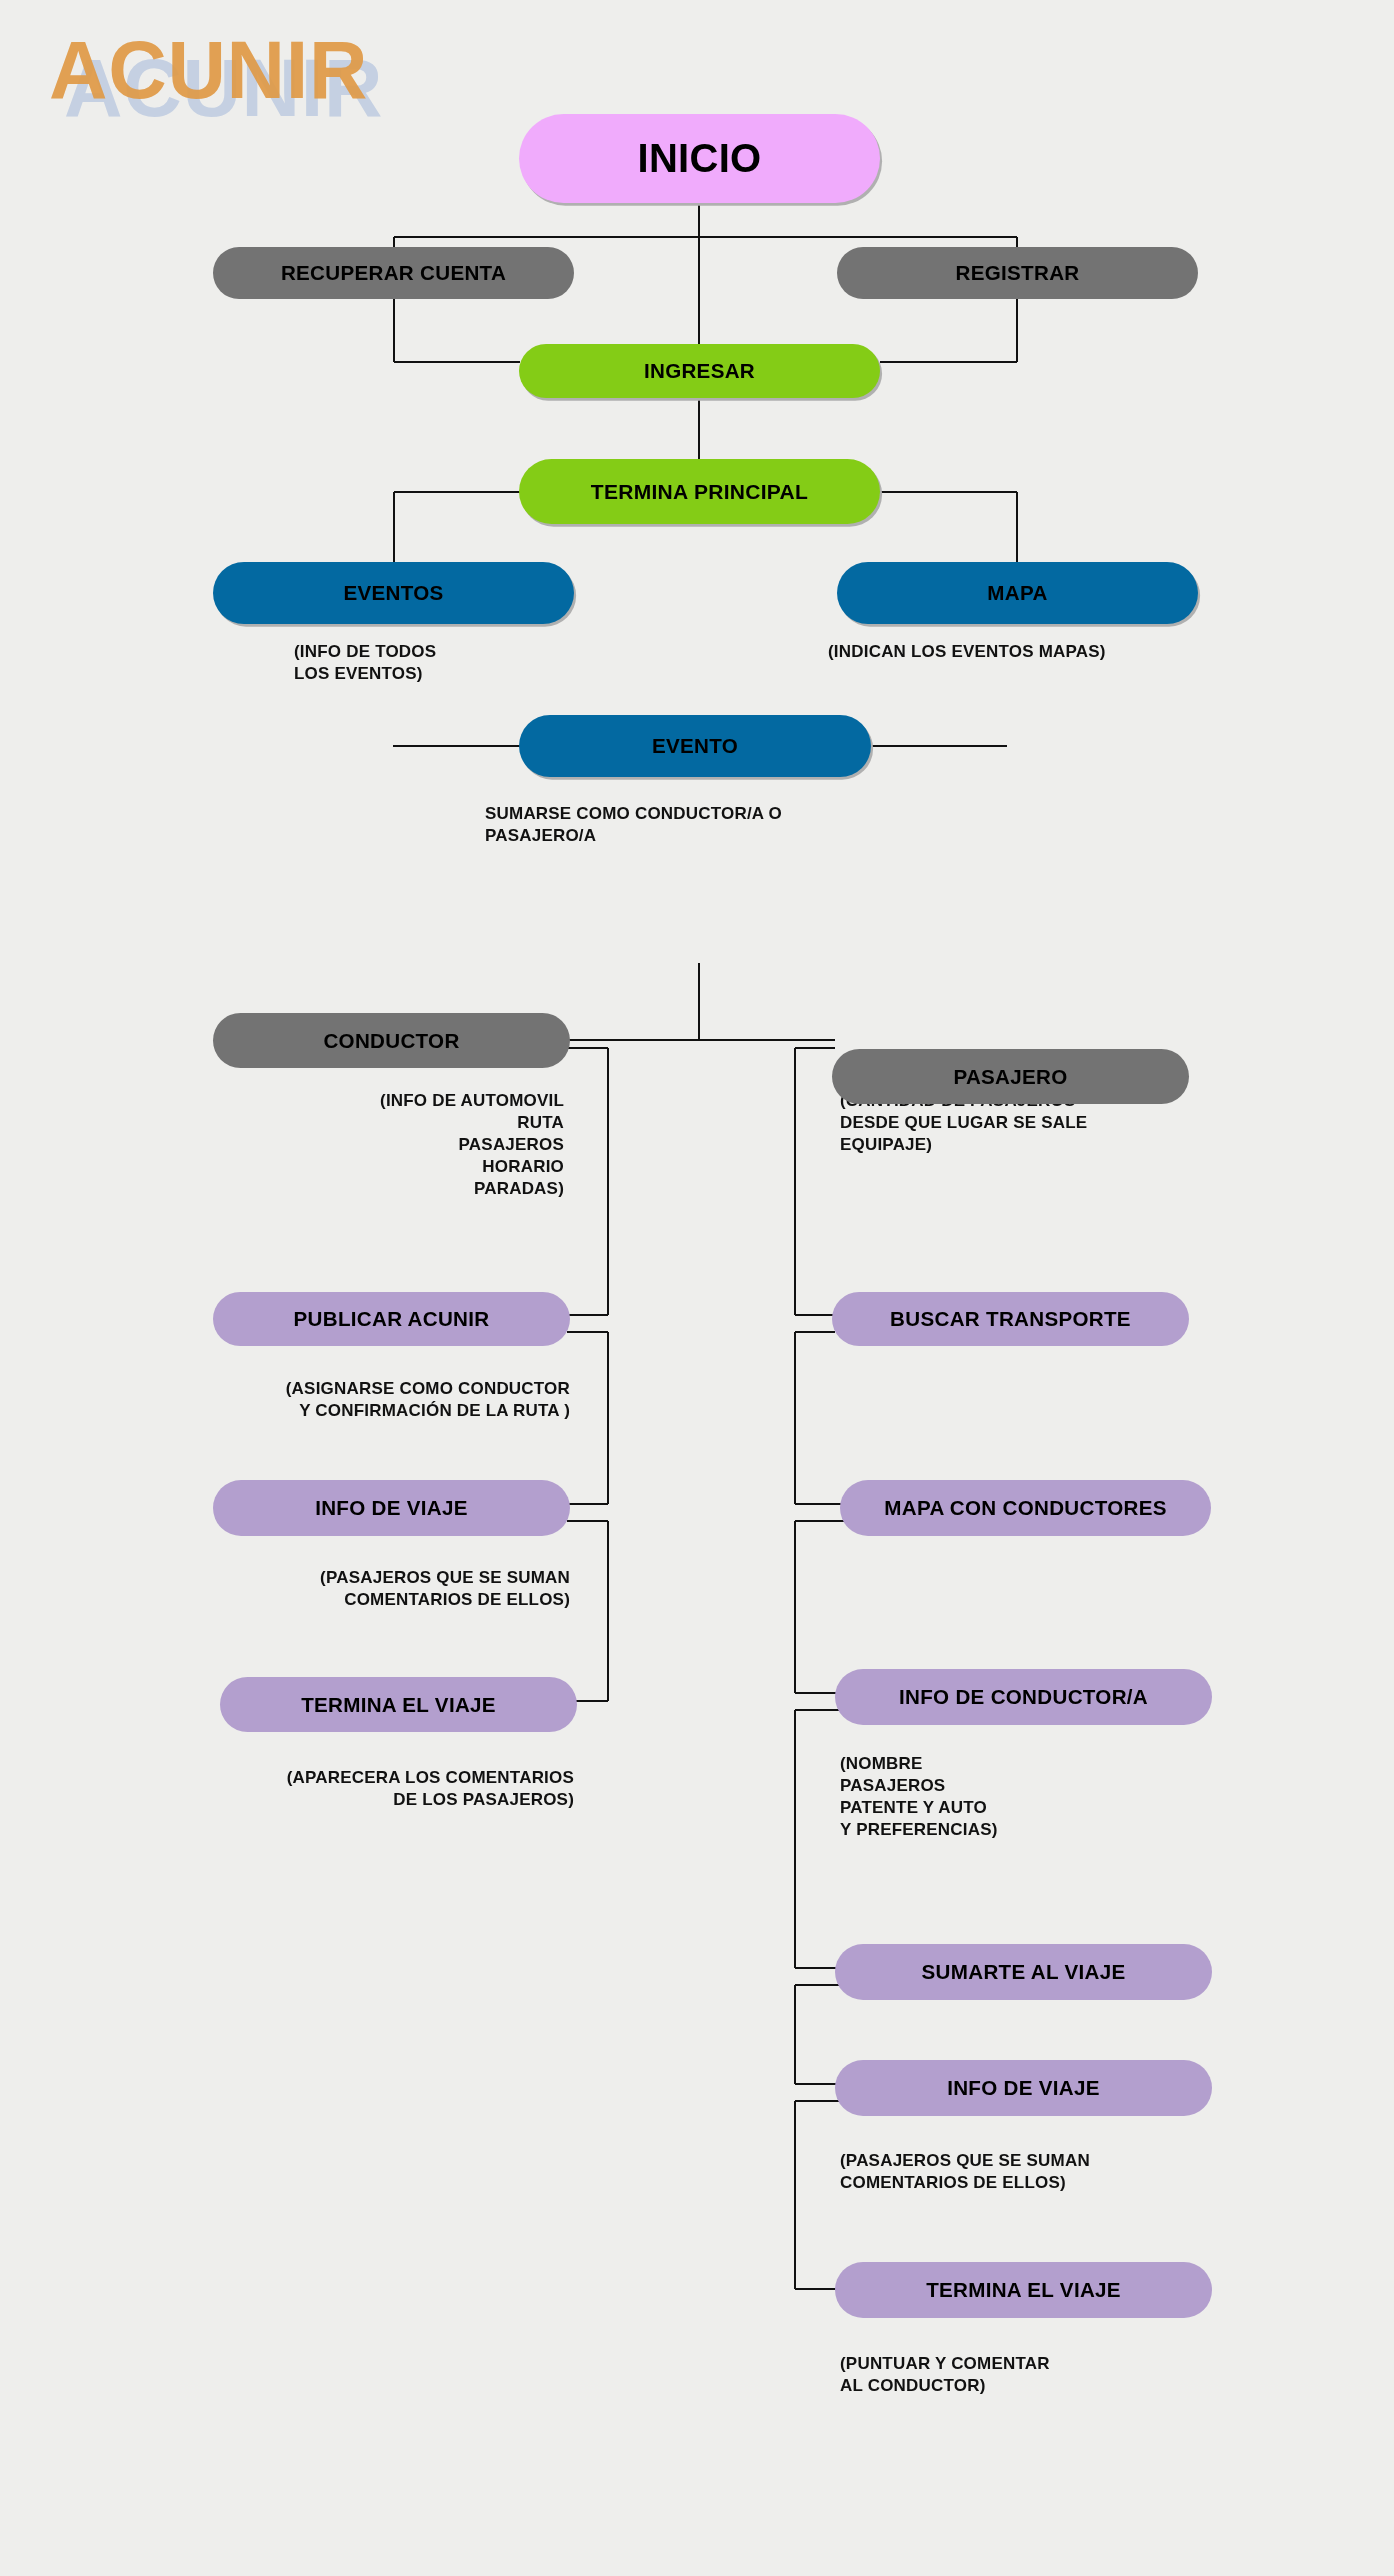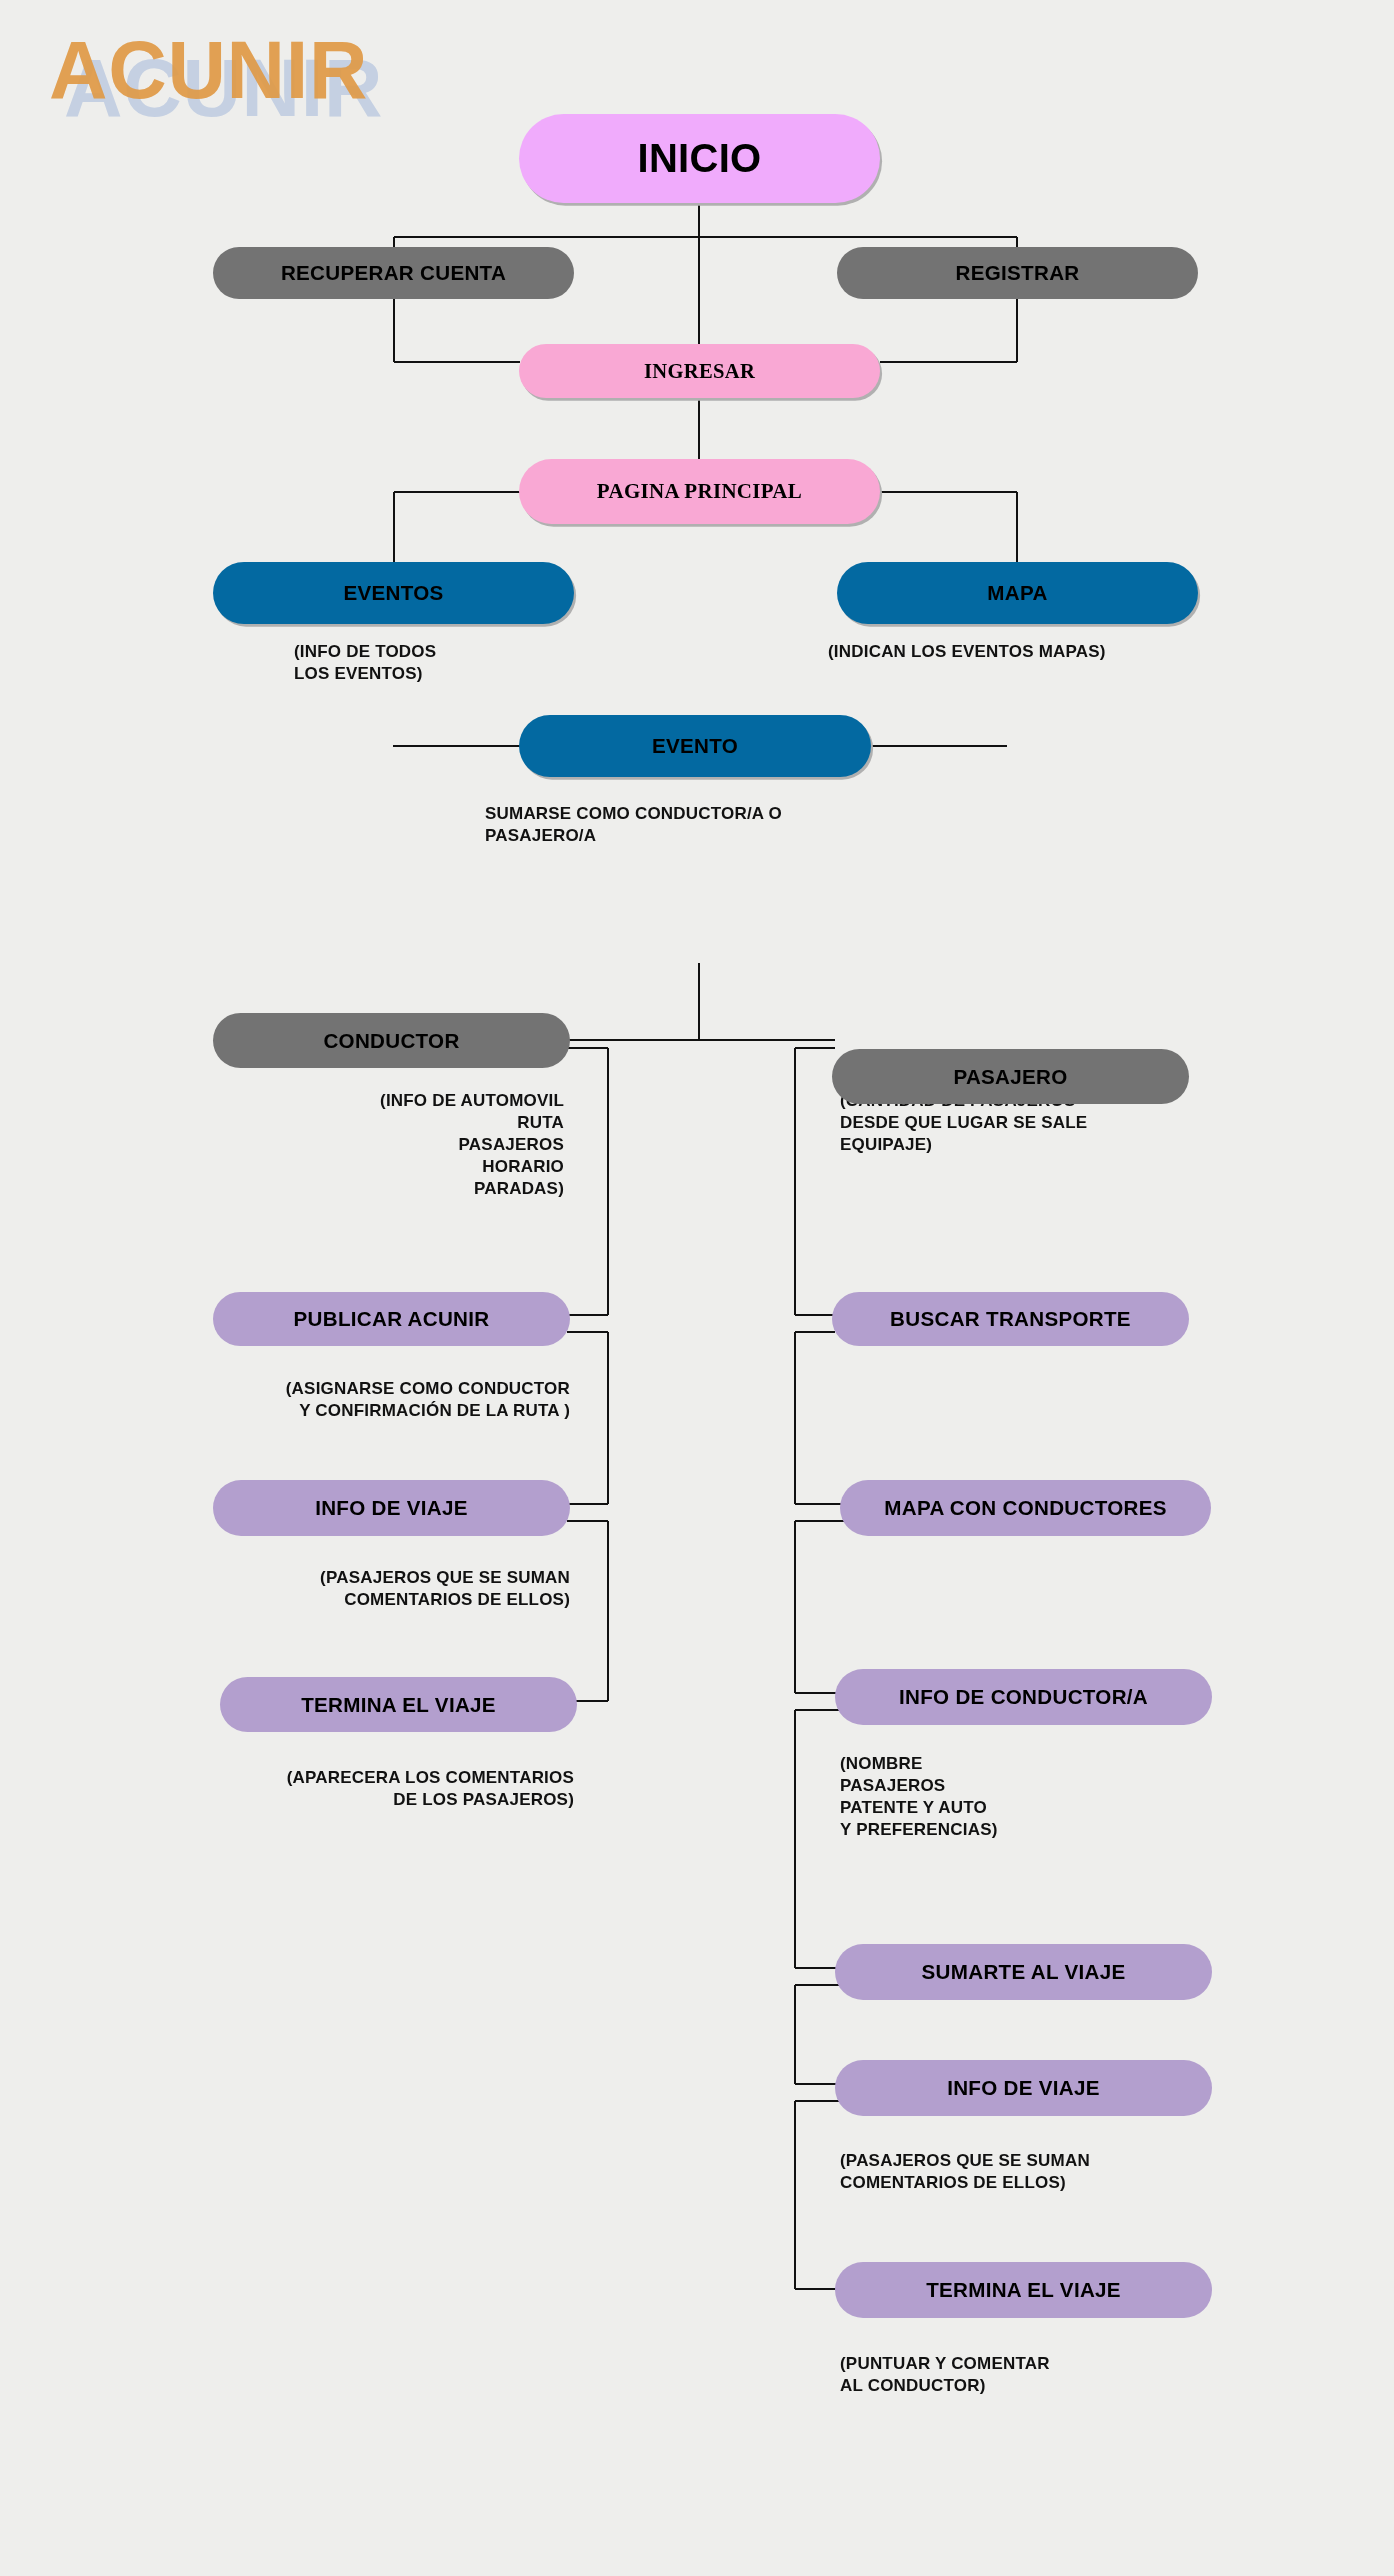--- a/index.html
+++ b/index.html
@@ -33,21 +33,21 @@
     border-radius:687px;
     color:#000;
     font-weight:bold;
     letter-spacing:0.3px;
     box-sizing:border-box;
     z-index:3;
   }
   .sh{ box-shadow:2.1px 2.7px 0 0 #b0b0b0; }
 
   .tan   { background:#f0abfc; }
-  .peach { background:#f9a8d4;font-family:Liberation Serif, serif; }
+  .peach { background:#84cc16; }
   .blue  { background:#737373; }
   .green { background:#0369a1; }
   .purple{ background:#b39fce; }
 
   
   .cap{
     position:absolute;
     color:#111;
     font-weight:bold;
     font-size:17px;
@@ -131,21 +131,21 @@
   </div>
 
   <div class="node tan sh" style="left:519px;top:114px;width:361px;height:89px;font-size:40px;">INICIO</div>
 
   <div class="node blue" style="left:213px;top:247px;width:361px;height:52px;font-size:20.6px;">RECUPERAR CUENTA</div>
 
   <div class="node blue" style="left:837px;top:247px;width:361px;height:52px;font-size:20.6px;">REGISTRAR</div>
 
   <div class="node peach sh" style="left:519px;top:344px;width:361px;height:54px;font-size:20.6px;">INGRESAR</div>
 
-  <div class="node peach sh" style="left:519px;top:459px;width:361px;height:65px;font-size:21px;">PAGINA PRINCIPAL</div>
+  <div class="node peach sh" style="left:519px;top:459px;width:361px;height:65px;font-size:21px;">TERMINA PRINCIPAL</div>
 
   <div class="node green sh" style="left:213px;top:562px;width:361px;height:62px;font-size:20.6px;">EVENTOS</div>
 
   <div class="node green sh" style="left:837px;top:562px;width:361px;height:62px;font-size:20.6px;">MAPA</div>
 
   <div class="node green sh" style="left:519px;top:715px;width:352px;height:62px;font-size:20.6px;">EVENTO</div>
 
 
   <div class="node blue" style="left:213px;top:1013px;width:357px;height:55px;font-size:20.6px;">CONDUCTOR</div>
 

